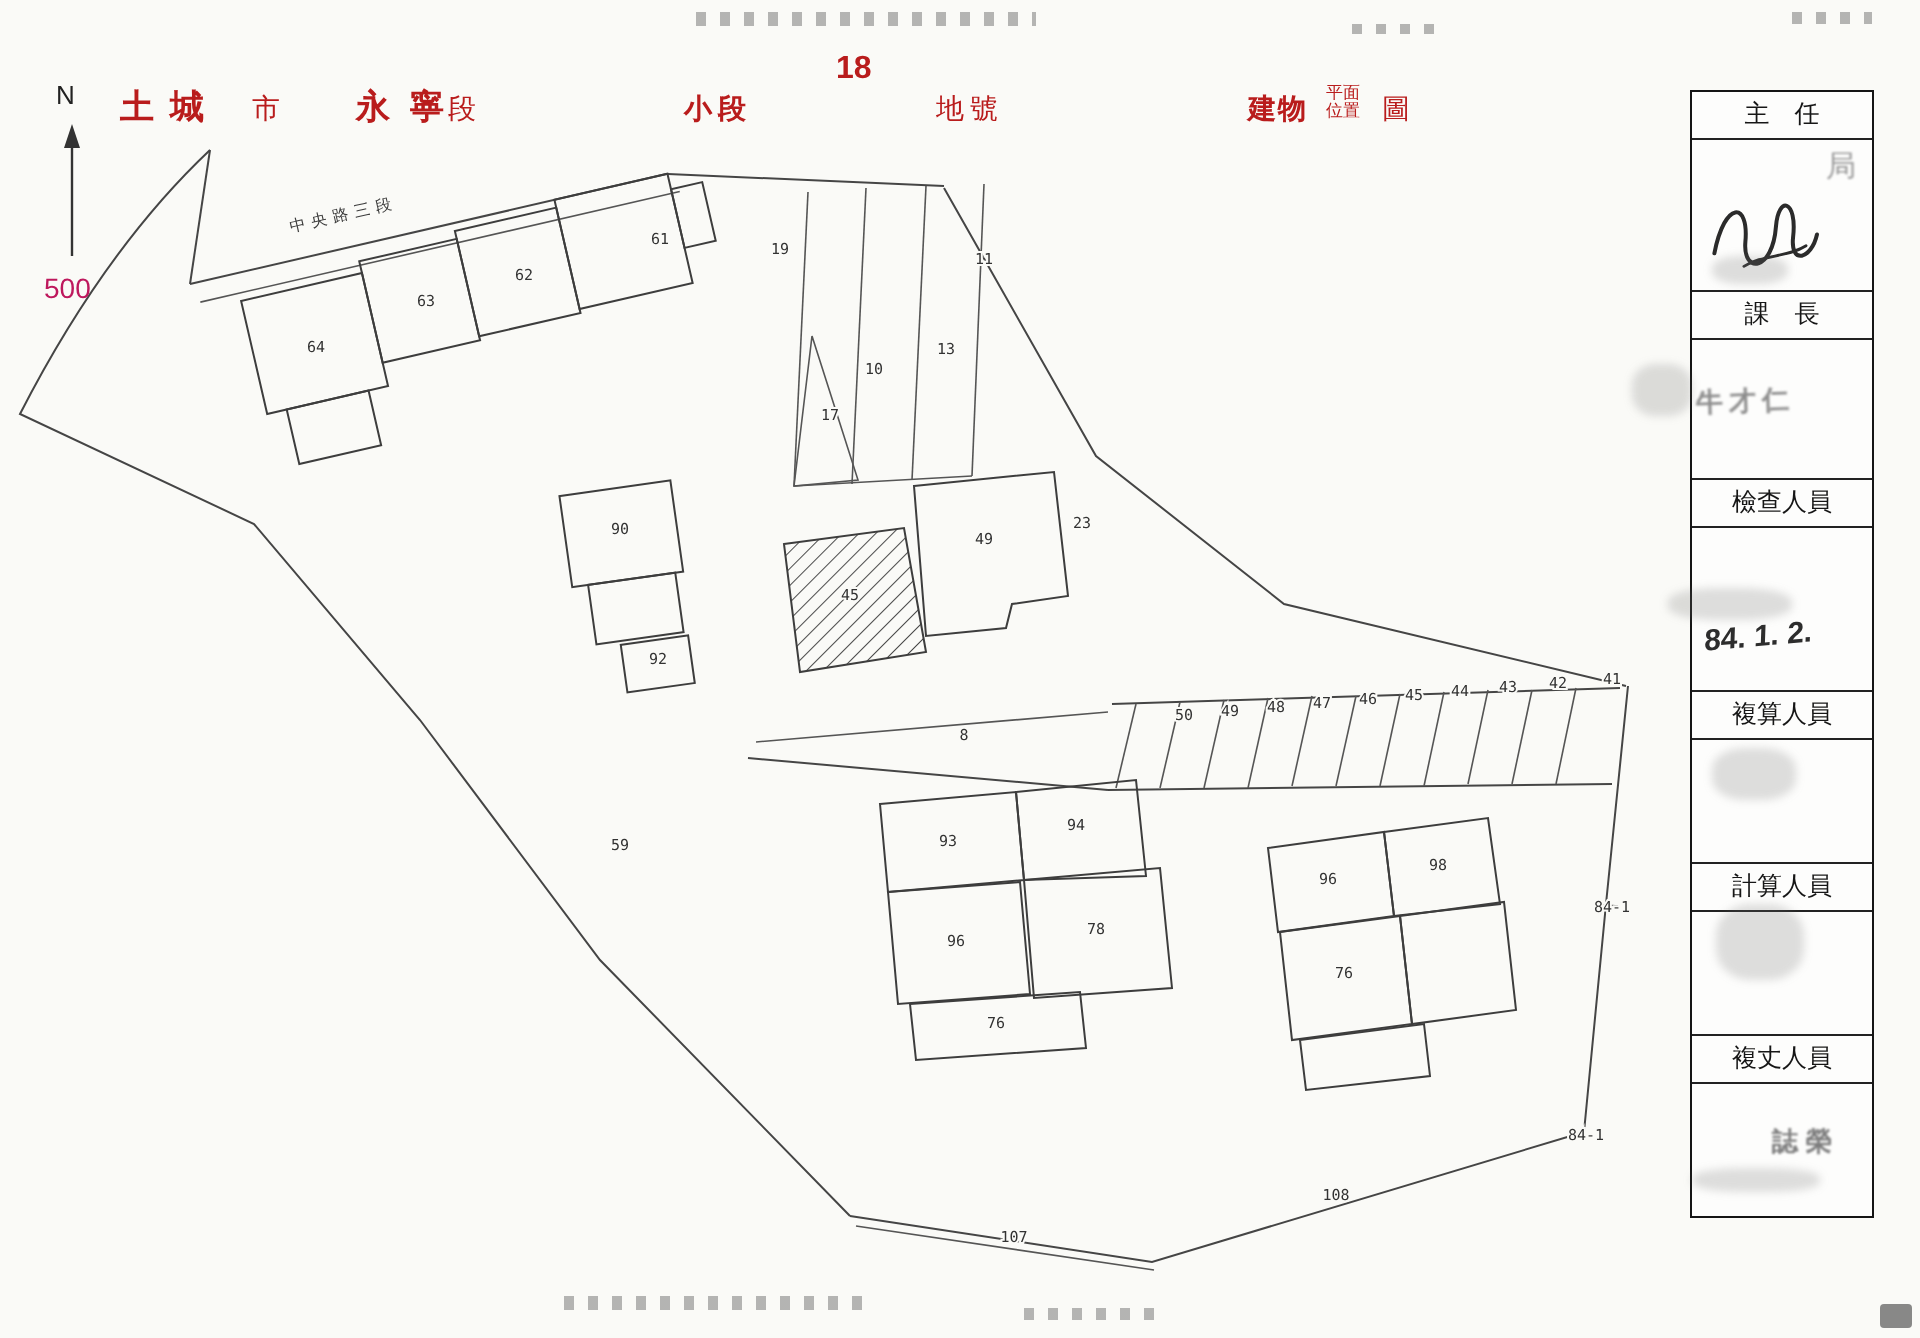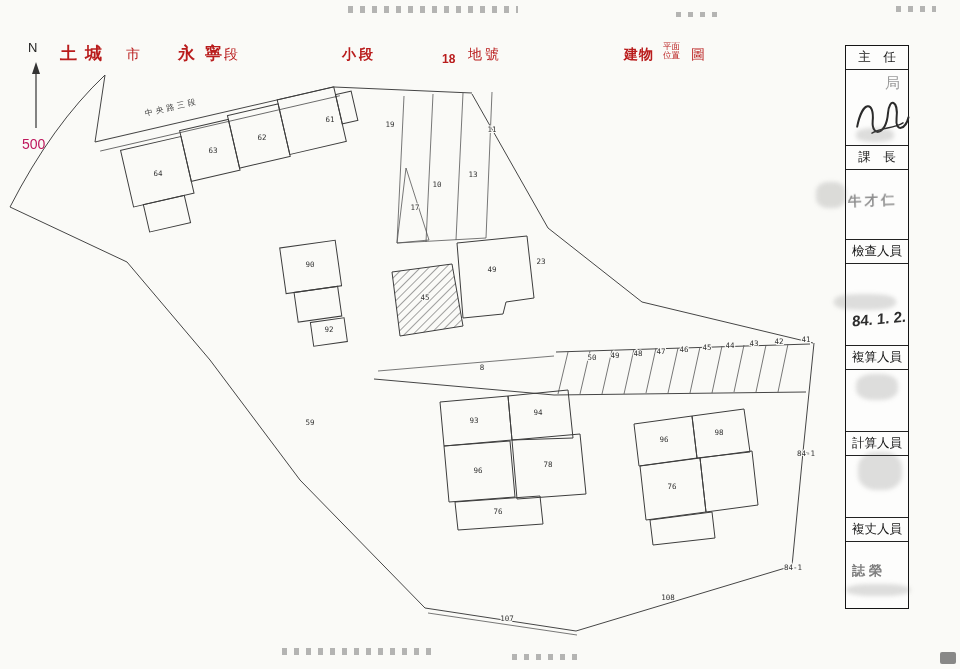--- a/index.html
+++ b/index.html
@@ -6,39 +6,39 @@
   body{font-family:"Liberation Sans","DejaVu Sans",sans-serif;background:#d8d8d4;}
   .page{position:relative;width:960px;height:669px;background:#fafaf7;overflow:hidden;}
   .abs{position:absolute;}
   
   .t{position:absolute;color:#b91c1c;white-space:nowrap;}
   .t-city{left:60px;top:42px;font-size:17px;font-weight:bold;letter-spacing:8px;}
   .t-citysfx{left:126px;top:46px;font-size:14px;}
   .t-section{left:158px;top:42px;font-size:17px;font-weight:bold;letter-spacing:10px;margin-left:20px;}
   .t-sectsfx{left:224px;top:46px;font-size:14px;}
   .t-subsec{left:342px;top:46px;font-size:14px;letter-spacing:3px;font-weight:bold;}
-  .t-lotno{left:418px;top:52px;font-size:12px;font-weight:bold;margin-left:24px;}
+  .t-lotno{left:418px;top:26px;font-size:16px;font-weight:bold;}
   .t-lotlbl{left:468px;top:46px;font-size:14px;letter-spacing:3px;text-align:right;}
   .t-bldg{left:624px;top:46px;font-size:14px;letter-spacing:1px;font-weight:bold;}
   .t-stack{left:663px;top:42px;font-size:8.5px;line-height:9px;text-align:center;}
   .t-map{left:691px;top:46px;font-size:14px;}
   
   .c-n{left:28px;top:40px;font-size:13px;color:#222;}
   .c-scale{left:22px;top:136px;font-size:14px;font-weight:normal;color:#be185d;}
   
   svg.map{position:absolute;left:0;top:0;}
   .ln{fill:none;stroke:#454545;stroke-width:1;}
   .ln2{fill:none;stroke:#555;stroke-width:.8;}
   .bld{fill:none;stroke:#3d3d3d;stroke-width:1;}
   .plabel{font:7.5px "DejaVu Sans Mono",monospace;fill:#333;text-anchor:middle;paint-order:stroke;stroke:#fafaf7;stroke-width:2px;}
   .road-text{font:8px "Liberation Sans",sans-serif;fill:#3c3c3c;letter-spacing:3px;}
   
-  .sidebar{left:845px;top:45px;width:64px;border:1.6px solid #151515;background:rgba(255,255,255,.65);display:flex;flex-direction:column;box-sizing:border-box;}
+  .sidebar{left:845px;top:45px;width:92px;border:1.6px solid #151515;background:rgba(255,255,255,.65);display:flex;flex-direction:column;box-sizing:border-box;}
   .cell{border-bottom:1.2px solid #222;box-sizing:border-box;position:relative;overflow:visible;}
-  .cell:last-child{border-bottom:none;}
+  .cell:last-child{border-bottom:none;margin-left:34px;}
   .hdr{display:flex;align-items:center;justify-content:center;font-size:12.5px;color:#161616;}
   .h24{height:24px;} .h76{height:76px;} .h70{height:70px;} .h82{height:82px;} .h62{height:62px;} .h66{height:66px;}
   .ghost-char{position:absolute;right:8px;top:4px;font-size:15px;color:#9a9a9a;filter:blur(.4px);}
   .sig-svg{position:absolute;left:4px;top:16px;transform:rotate(-6deg);}
   .seal-chief{position:absolute;left:2px;top:22px;font-size:13.5px;font-weight:bold;color:#8d8d8d;letter-spacing:3px;filter:blur(.4px);transform:rotate(-2deg);white-space:nowrap;}
   .seal-date{position:absolute;left:6px;top:46px;font-size:15px;font-weight:bold;color:#2d2d2d;transform:rotate(-5deg) skewX(-7deg);white-space:nowrap;}
   .seal-surv{position:absolute;left:6px;top:20px;font-size:13px;font-weight:bold;color:#7e7e7e;letter-spacing:4px;filter:blur(.5px);white-space:nowrap;}
   
   .blob{position:absolute;background:rgba(110,110,110,.22);filter:blur(2px);border-radius:40%;}
   .artifact{position:absolute;opacity:.5;background:repeating-linear-gradient(90deg,#6e6e6e 0 5px,transparent 5px 12px);}

